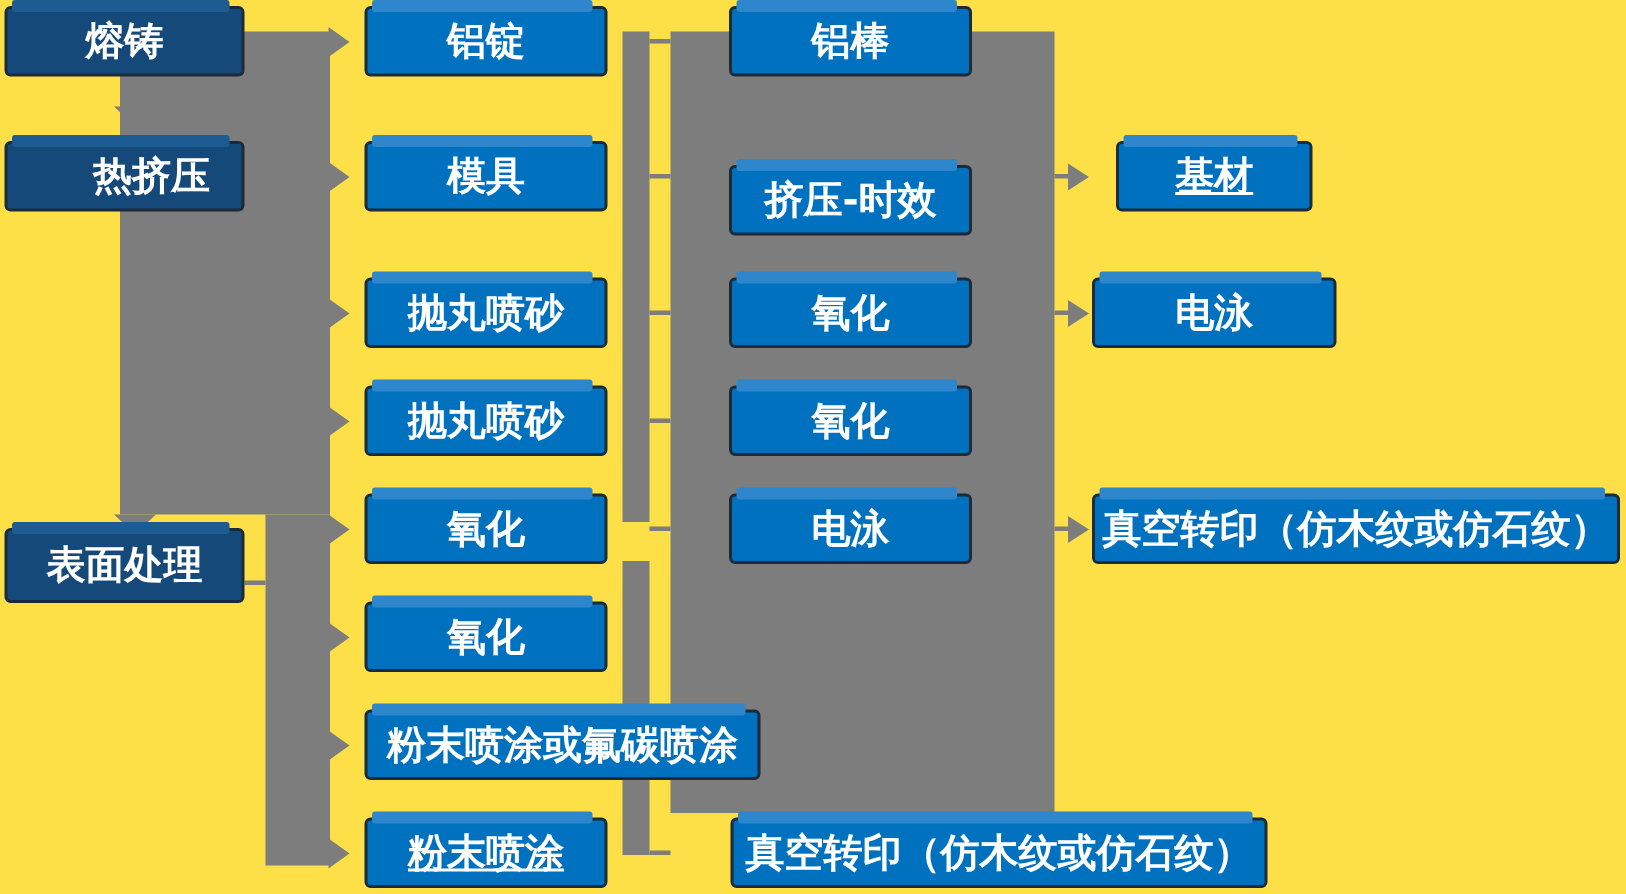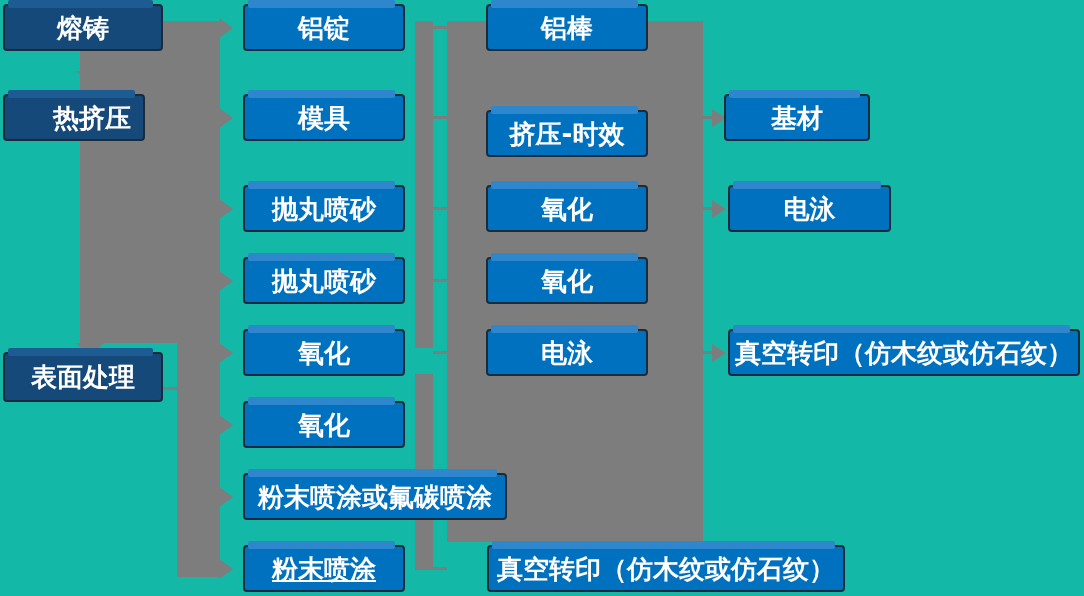--- a/index.html
+++ b/index.html
@@ -1,21 +1,21 @@
 <!DOCTYPE html>
 <html><head>
 <meta charset="utf-8">
 <style>
   html, body { margin: 0; padding: 0; background: #ffffff; }
   body { font-family: "DejaVu Sans", sans-serif; }
   #canvas {
     position: relative;
     width: 1084px;
     height: 596px;
-    background: #14b8a6;
+    background: #fde047;
     overflow: hidden;
   }
   
   .conn { position: absolute; z-index: 1; }
   .rect { background: #7d7d7d; }
   .tri-right {
     width: 0; height: 0; background: transparent;
     border-top: 10px solid transparent;
     border-bottom: 10px solid transparent;
     border-left: 14px solid #7d7d7d;
@@ -83,21 +83,21 @@
       <div class="conn tri-right small" style="left: 712px; top: 108.5px;"></div>
       <div class="conn rect" style="left: 703px; top: 207px; width: 9px; height: 3px;"></div>
       <div class="conn tri-right small" style="left: 712px; top: 199.5px;"></div>
       <div class="conn rect" style="left: 703px; top: 351px; width: 9px; height: 3px;"></div>
       <div class="conn tri-right small" style="left: 712px; top: 343.5px;"></div>
     </div>
   <div id="nodes">
       <div class="node dark" style="left: 3px; top: 4px; width: 160px; height: 47px;">
         <span>熔铸</span>
       </div>
-      <div class="node dark" style="left: 3px; top: 94px; width: 142px; height: 47px; padding-left: 36px;">
+      <div class="node dark" style="left: 3px; top: 94px; width: 160px; height: 47px; padding-left: 36px;">
         <span>热挤压</span>
       </div>
       <div class="node dark" style="left: 3px; top: 352px; width: 160px; height: 50px;">
         <span>表面处理</span>
       </div>
       <div class="node" style="left: 243px; top: 4px; width: 162px; height: 47px;">
         <span>铝锭</span>
       </div>
       <div class="node" style="left: 243px; top: 94px; width: 162px; height: 47px;">
         <span>模具</span>
@@ -131,21 +131,21 @@
       </div>
       <div class="node" style="left: 486px; top: 257px; width: 162px; height: 47px;">
         <span>氧化</span>
       </div>
       <div class="node" style="left: 486px; top: 329px; width: 162px; height: 47px;">
         <span>电泳</span>
       </div>
       <div class="node" style="left: 487px; top: 545px; width: 358px; height: 47px;">
         <span>真空转印（仿木纹或仿石纹）</span>
       </div>
-      <div class="node" style="left: 724px; top: 94px; width: 146px; height: 47px;">
+      <div class="node" style="left: 744px; top: 94px; width: 131px; height: 47px; text-decoration: underline;">
         <span>基材</span>
       </div>
       <div class="node" style="left: 728px; top: 185px; width: 163px; height: 47px;">
         <span>电泳</span>
       </div>
       <div class="node" style="left: 728px; top: 329px; width: 352px; height: 47px;">
         <span>真空转印（仿木纹或仿石纹）</span>
       </div>
     </div>
 </div>

